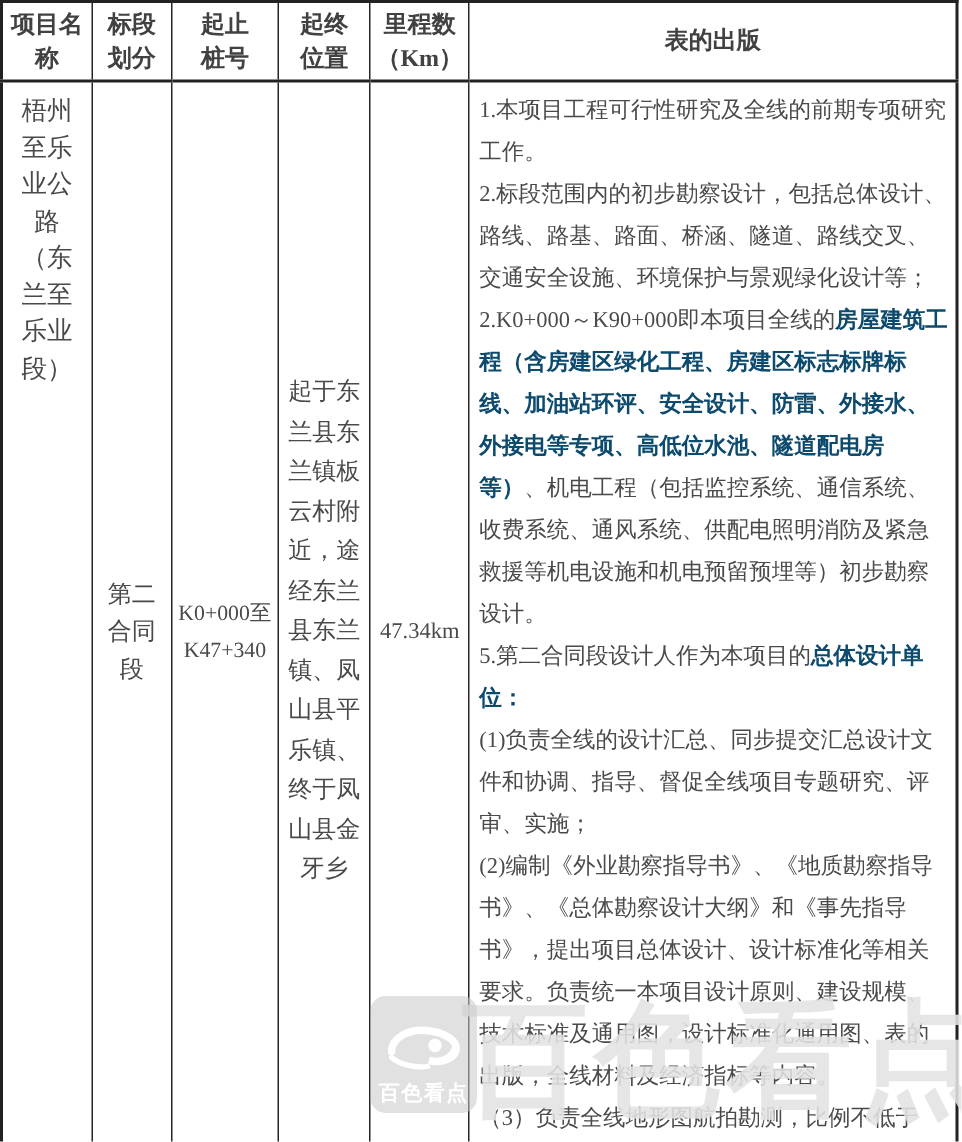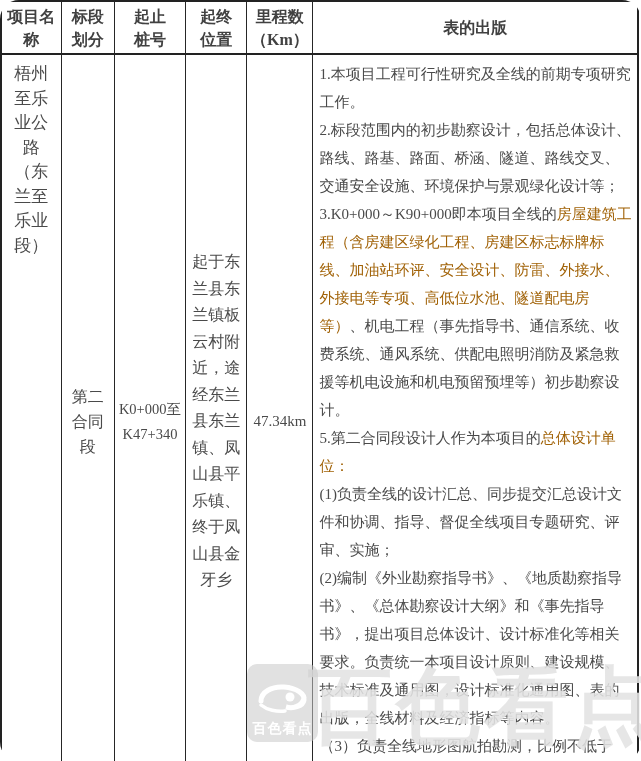--- a/index.html
+++ b/index.html
@@ -6,21 +6,20 @@
   body {
     font-family: "Liberation Serif", "DejaVu Serif", serif;
     background: #ffffff;
   }
   .page {
     position: relative;
     width: 641px;
     height: 761px;
     background: #ffffff;
     overflow: hidden;
-    border-radius: 19px;
   }
   table.tender {
     position: absolute;
     left: 0; top: 0;
     border-collapse: collapse;
     table-layout: fixed;
     width: 639px;
     border: 2px solid #222222;
   }
   table.tender th, table.tender td {
@@ -74,21 +73,21 @@
     font-size: 15px;
   }
   td.cell-scope {
     vertical-align: top;
     text-align: left;
     font-size: 15px;
     line-height: 28px;
     padding: 5px 3px 0 6px;
   }
   td.cell-scope .para { display: block; }
-  td.cell-scope .b { font-weight: normal; color: #a16207; margin-top: 23px; }
+  td.cell-scope .b { font-weight: bold; color: #0c4a6e; margin-top: 23px; }
   
   .wm-big {
     position: absolute;
     left: 308px;
     top: 650px;
     z-index: 5;
     font-family: "Liberation Sans", "DejaVu Sans", sans-serif;
     font-weight: bold;
     font-size: 84px;
     letter-spacing: 4px;
@@ -154,21 +153,21 @@
     <tr class="body-row-1">
       <td class="cell-project" rowspan="2">梧州至乐业公路（东兰至乐业段）</td>
       <td class="cell-section">第二合同段</td>
       <td class="cell-stake">K0+000至
 K47+340</td>
       <td class="cell-location">起于东兰县东兰镇板云村附近，途经东兰县东兰镇、凤山县平乐镇、终于凤山县金牙乡</td>
       <td class="cell-mileage">47.34km</td>
       <td class="cell-scope">
             <div class="para"><span>1.本项目工程可行性研究及全线的前期专项研究工作。</span></div>
             <div class="para"><span>2.标段范围内的初步勘察设计，包括总体设计、路线、路基、路面、桥涵、隧道、路线交叉、交通安全设施、环境保护与景观绿化设计等；</span></div>
-            <div class="para"><span>3.K0+000～K90+000即本项目全线的</span><span class="b">房屋建筑工程（含房建区绿化工程、房建区标志标牌标线、加油站环评、安全设计、防雷、外接水、外接电等专项、高低位水池、隧道配电房等）</span><span>、机电工程（事先指导书、通信系统、收费系统、通风系统、供配电照明消防及紧急救援等机电设施和机电预留预埋等）初步勘察设计。</span></div>
+            <div class="para"><span>2.K0+000～K90+000即本项目全线的</span><span class="b">房屋建筑工程（含房建区绿化工程、房建区标志标牌标线、加油站环评、安全设计、防雷、外接水、外接电等专项、高低位水池、隧道配电房等）</span><span>、机电工程（包括监控系统、通信系统、收费系统、通风系统、供配电照明消防及紧急救援等机电设施和机电预留预埋等）初步勘察设计。</span></div>
             <div class="para"><span>5.第二合同段设计人作为本项目的</span><span class="b">总体设计单位：</span></div>
             <div class="para"><span>(1)负责全线的设计汇总、同步提交汇总设计文件和协调、指导、督促全线项目专题研究、评审、实施；</span></div>
             <div class="para"><span>(2)编制《外业勘察指导书》、《地质勘察指导书》、《总体勘察设计大纲》和《事先指导书》，提出项目总体设计、设计标准化等相关要求。负责统一本项目设计原则、建设规模、技术标准及通用图，设计标准化通用图、表的出版，全线材料及经济指标等内容。</span></div>
             <div class="para"><span>（3）负责全线地形图航拍勘测，比例不低于1:2000。</span></div>
           </td>
     </tr>
 
   </tbody>
     </table>
 

